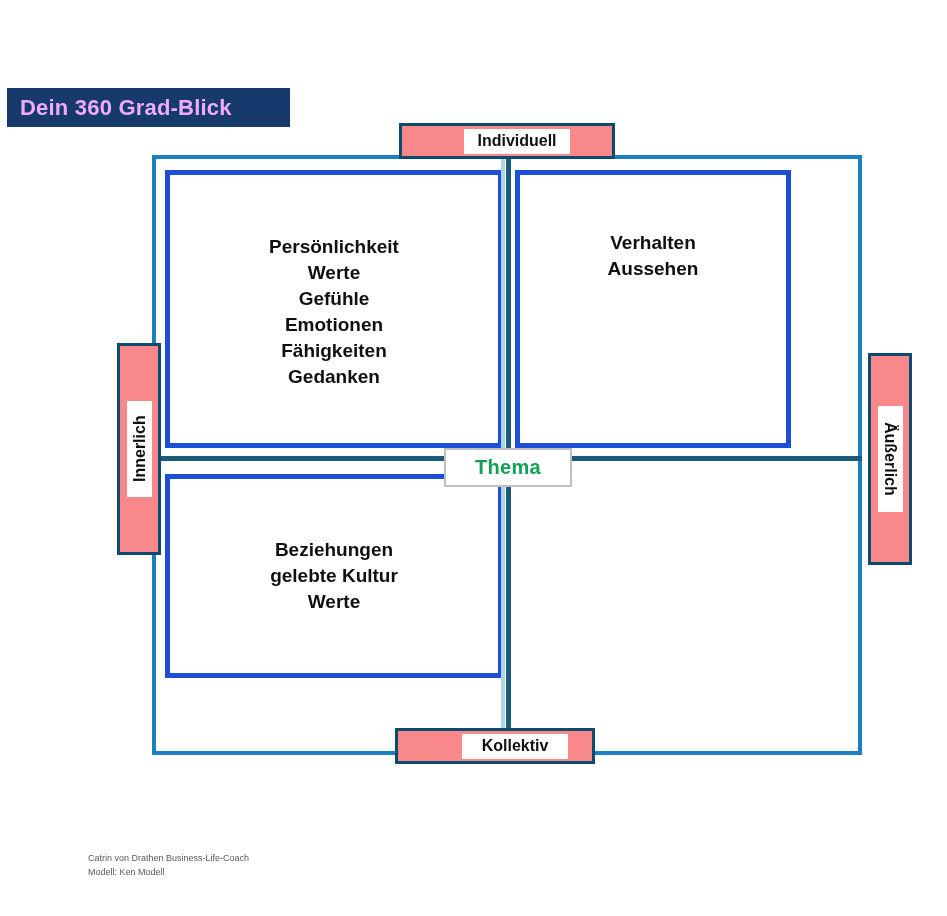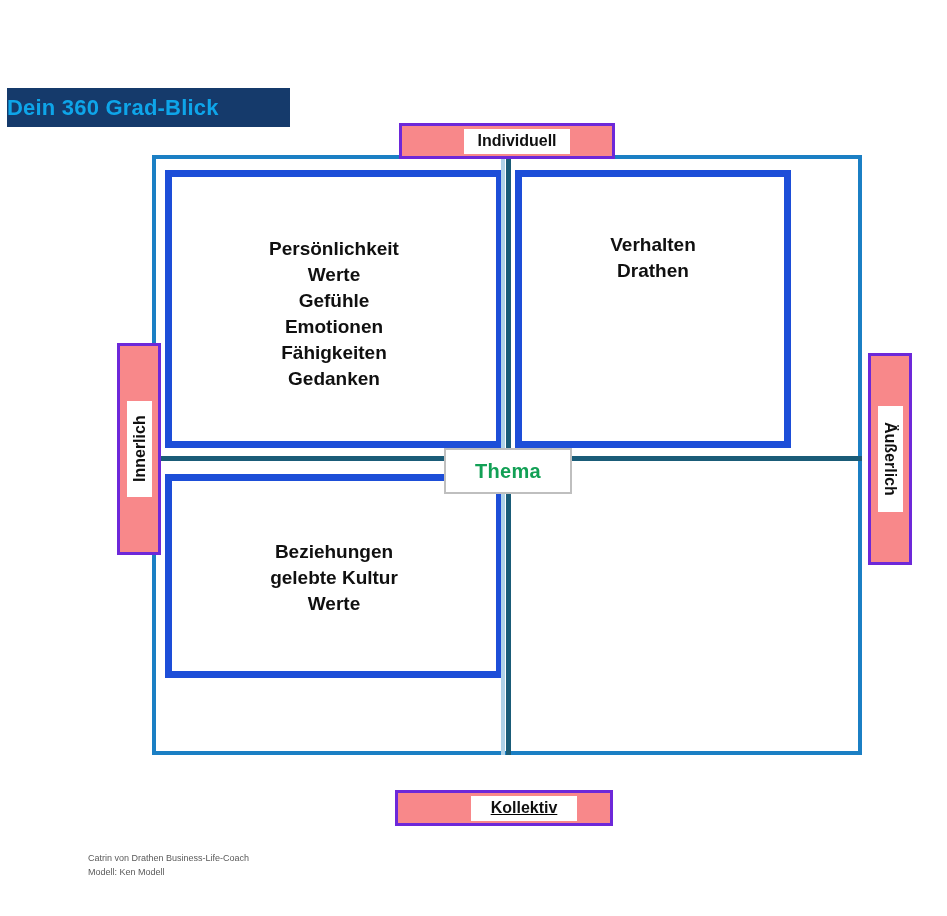--- a/index.html
+++ b/index.html
@@ -25,43 +25,44 @@
     position: absolute;
     left: 7px;
     top: 88px;
     width: 283px;
     height: 39px;
     background: #153A6B;
     display: flex;
     align-items: center;
   }
   .title-banner .title-text {
-    color: #0ea5e9;
+    color: #f0abfc;
     font-size: 22px;
     font-weight: bold;
     letter-spacing: 0.2px;
+    padding-left: 13px;
     white-space: nowrap;
   }
 
   
   .frame {
     position: absolute;
     left: 152px;
     top: 155px;
     width: 710px;
     height: 600px;
     border: 4px solid #1B7FC4;
     box-sizing: border-box;
     background: #ffffff;
   }
 
   
   .quad {
     position: absolute;
-    border: 7px solid #1d4ed8;
+    border: 5px solid #1d4ed8;
     box-sizing: border-box;
     background: #ffffff;
     display: flex;
     align-items: flex-start;
     justify-content: center;
   }
   .quad-tl { left: 165px; top: 170px; width: 338px; height: 278px; }
   .quad-tr { left: 515px; top: 170px; width: 276px; height: 278px; }
   .quad-bl { left: 165px; top: 474px; width: 338px; height: 204px; }
   .quad-br { left: 515px; top: 474px; width: 336px; height: 268px; }
@@ -104,60 +105,60 @@
     height: 600px;
     background: #AFD2E8;
   }
 
   
   .thema-box {
     position: absolute;
     left: 444px;
     top: 448px;
     width: 128px;
-    height: 46px;
+    height: 39px;
     background: #ffffff;
     border: 2px solid #BFBFBF;
     box-sizing: border-box;
     display: flex;
     align-items: center;
     justify-content: center;
   }
   .thema-box .thema-text {
     color: #12A055;
     font-size: 20px;
     font-weight: bold;
     letter-spacing: 0.3px;
   }
 
   
   .pole {
     position: absolute;
     background: #F8888A;
-    border: 3px solid #6d28d9;
+    border: 3px solid #0c4a6e;
     box-sizing: border-box;
     display: flex;
     align-items: center;
     justify-content: center;
   }
   .pole .pole-text {
     background: #ffffff;
     color: #101010;
     font-size: 16px;
     font-weight: bold;
     white-space: nowrap;
     display: flex;
     align-items: center;
     justify-content: center;
   }
 
   .pole-top { left: 399px; top: 123px; width: 216px; height: 36px; }
   .pole-top .pole-text { width: 106px; height: 25px; margin-left: 20px; }
 
-  .pole-bottom { left: 395px; top: 790px; width: 218px; height: 36px; text-decoration: underline; }
+  .pole-bottom { left: 395px; top: 728px; width: 200px; height: 36px; }
   .pole-bottom .pole-text { width: 106px; height: 25px; margin-left: 40px; }
 
   .pole-left { left: 117px; top: 343px; width: 44px; height: 212px; }
   .pole-left .pole-text {
     width: 25px; height: 96px;
     writing-mode: vertical-rl;
     transform: rotate(180deg);
   }
 
   .pole-right { left: 868px; top: 353px; width: 44px; height: 212px; }
@@ -194,21 +195,21 @@
         <div>Gefühle</div>
         <div>Emotionen</div>
         <div>Fähigkeiten</div>
         <div>Gedanken</div>
       </div>
   </div>
 
   <div class="quad quad-tr">
     <div class="quad-lines">
         <div>Verhalten</div>
-        <div>Drathen</div>
+        <div>Aussehen</div>
       </div>
   </div>
 
   <div class="quad quad-bl">
     <div class="quad-lines">
         <div>Beziehungen</div>
         <div>gelebte Kultur</div>
         <div>Werte</div>
       </div>
   </div>

